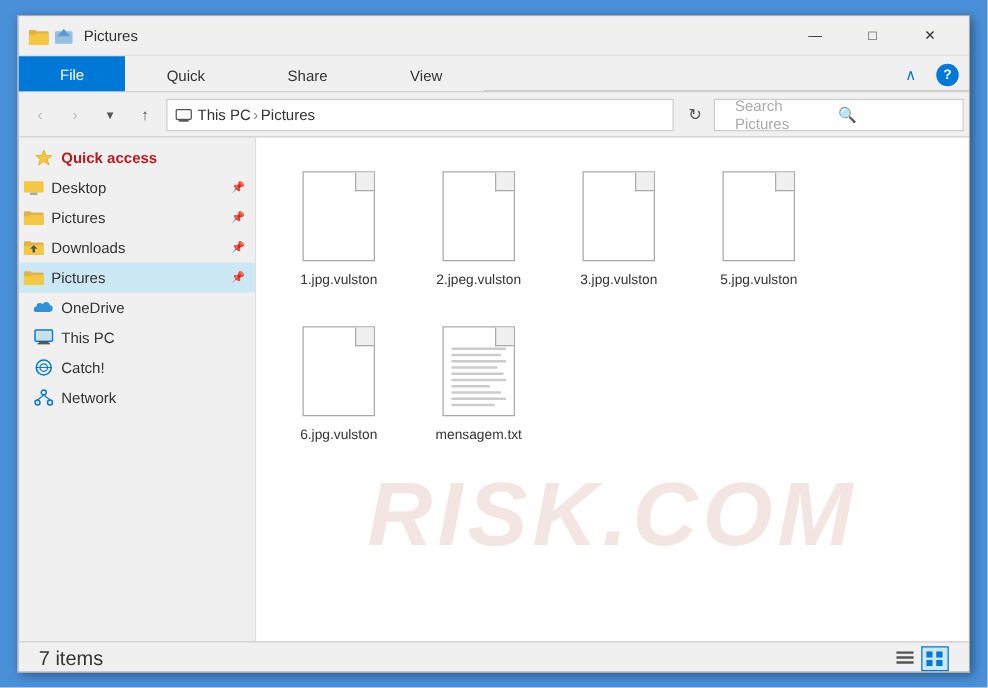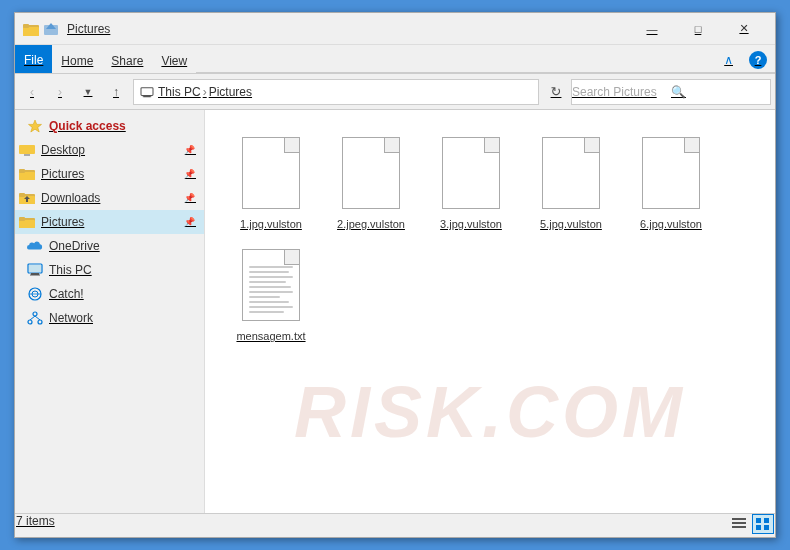--- a/index.html
+++ b/index.html
@@ -13,21 +13,20 @@
       font-family: 'Segoe UI', Arial, sans-serif;
     }
     .window {
       width: 762px;
       height: 526px;
       background: #f0f0f0;
       border: 1px solid #aaa;
       display: flex;
       flex-direction: column;
       box-shadow: 2px 2px 8px rgba(0,0,0,0.4);
-      text-decoration: underline;
     }
     
     .title-bar {
       background: #f0f0f0;
       height: 32px;
       display: flex;
       align-items: center;
       padding: 0 8px;
       border-bottom: 1px solid #ddd;
     }
@@ -67,21 +66,21 @@
     .ribbon {
       background: #f0f0f0;
       border-bottom: 1px solid #ccc;
     }
     .ribbon-tabs {
       display: flex;
       height: 28px;
       align-items: flex-end;
     }
     .ribbon-tab {
-      padding: 4px 8px;
+      padding: 4px 32px;
       font-size: 12px;
       cursor: pointer;
       border: 1px solid transparent;
       border-bottom: none;
       color: #333;
       height: 26px;
       display: flex;
       align-items: center;
     }
     .ribbon-tab.file-tab {
@@ -143,21 +142,21 @@
       font-size: 13px;
       color: #555;
     }
     .search-box {
       width: 200px;
       height: 26px;
       border: 1px solid #ccc;
       background: white;
       display: flex;
       align-items: center;
-      padding: 0 0;
+      padding: 0 16px;
       font-size: 12px;
       color: #aaa;
     }
     .search-box span { flex: 1; }
     
     .main {
       display: flex;
       flex: 1;
       overflow: hidden;
     }
@@ -219,21 +218,21 @@
       color: rgba(220, 180, 170, 0.35);
       white-space: nowrap;
       pointer-events: none;
       letter-spacing: 4px;
       font-style: italic;
       user-select: none;
     }
     .files-grid {
       display: flex;
       flex-wrap: wrap;
-      gap: 0;
+      gap: 12px;
       align-content: flex-start;
     }
     .file-item {
       width: 100px;
       display: flex;
       flex-direction: column;
       align-items: center;
       padding: 6px 4px;
       cursor: pointer;
       border: 1px solid transparent;
@@ -283,23 +282,23 @@
       margin-top: 4px;
       word-break: break-word;
       line-height: 1.3;
     }
     
     .status-bar {
       height: 24px;
       background: #f0f0f0;
       border-top: 1px solid #ccc;
       display: flex;
-      align-items: flex-start;
-      padding: 0 1px;
-      font-size: 12px;
+      align-items: flex-end;
+      padding: 0 16px;
+      font-size: 16px;
       color: #333;
     }
     .status-bar .spacer { flex: 1; }
     .view-buttons {
       display: flex;
       gap: 2px;
     }
     .view-btn {
       width: 22px;
       height: 20px;
@@ -333,21 +332,21 @@
     <div class="window-controls">
       <button class="win-btn">—</button>
       <button class="win-btn">□</button>
       <button class="win-btn close">✕</button>
     </div>
   </div>
 
   <div class="ribbon">
     <div class="ribbon-tabs">
       <div class="ribbon-tab file-tab">File</div>
-      <div class="ribbon-tab">Home</div>
+      <div class="ribbon-tab">Quick</div>
       <div class="ribbon-tab">Share</div>
       <div class="ribbon-tab">View</div>
       <div style="flex:1; border-bottom:1px solid #ccc; height:26px;"></div>
       <div style="display:flex; align-items:center; padding:0 8px; font-size:18px; color:#0078d7; cursor:pointer; border-bottom:1px solid #ccc; height:26px;">
         <span style="font-size:12px;">∧</span>
       </div>
       <div style="display:flex; align-items:center; padding:0 8px; cursor:pointer; border-bottom:1px solid #ccc; height:26px;">
         <span style="width:18px;height:18px;background:#0078d7;color:white;border-radius:50%;display:flex;align-items:center;justify-content:center;font-size:11px;font-weight:bold;">?</span>
       </div>
     </div>

